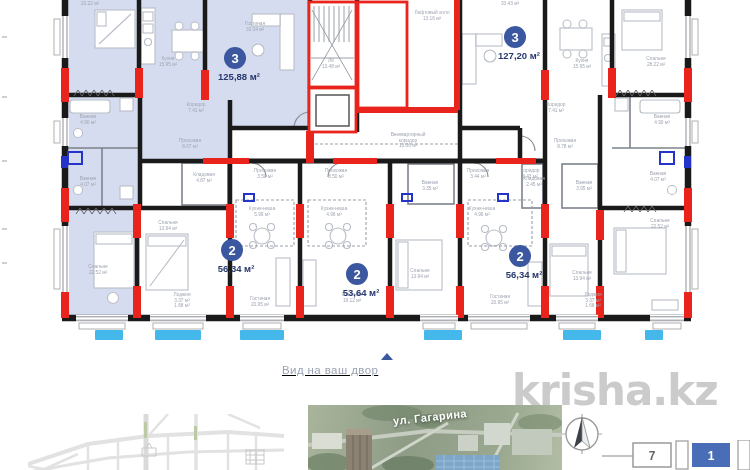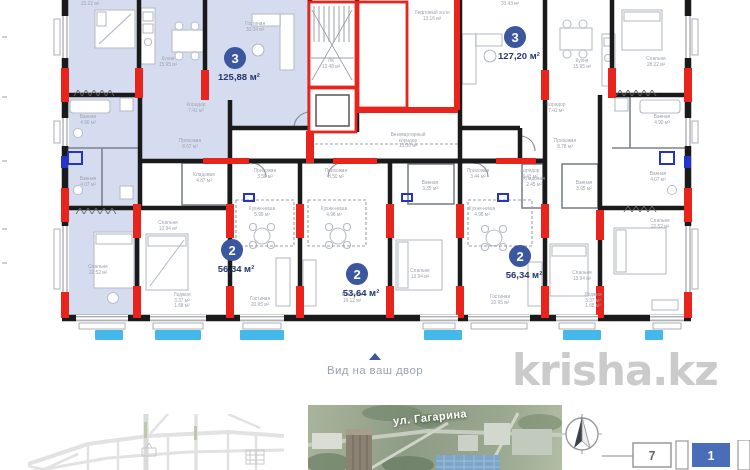--- a/index.html
+++ b/index.html
@@ -2,26 +2,26 @@
 <html><head>
 <meta charset="utf-8">
 <style>
   html,body{margin:0;padding:0;background:#ffffff;}
   .shot{position:relative;width:750px;height:470px;background:#fff;overflow:hidden;
         font-family:"Liberation Sans",sans-serif;}
   svg text{font-family:"Liberation Sans",sans-serif;}
   .room-label{font-size:4.8px;fill:#a0a6b2;text-anchor:middle;}
   .badge-num{font-size:13px;font-weight:bold;fill:#ffffff;text-anchor:middle;}
   .badge-area{font-size:9.5px;font-weight:bold;fill:#27396e;text-anchor:middle;}
-  .caption{position:absolute;left:270px;top:353px;width:210px;text-align:center;}
+  .caption{position:absolute;left:282px;top:353px;width:210px;text-decoration:underline;}
   .caption .tri{width:0;height:0;margin:0 auto 4px auto;
      border-left:6px solid transparent;border-right:6px solid transparent;
      border-bottom:7px solid #3a57a0;}
   .caption .txt{font-size:11.5px;color:#9aa3b6;letter-spacing:.4px;}
-  .watermark{position:absolute;left:512px;top:346px;z-index:6;
+  .watermark{position:absolute;left:512px;top:366px;z-index:6;
      font-family:"DejaVu Sans",sans-serif;font-weight:700;font-size:42px;
      color:#cbcbcb;letter-spacing:-1px;}
   .map-thumb{position:absolute;left:28px;top:414px;width:256px;height:56px;background:#fff;}
   .render-thumb{position:absolute;left:308px;top:405px;width:254px;height:65px;overflow:hidden;
      background:linear-gradient(100deg,#a9b49b,#8e9c86 40%,#9aa890 75%,#b2bda4);}
   .render-thumb .street{position:absolute;left:85px;top:6px;transform:rotate(-6deg);
      color:#ffffff;font-weight:bold;font-size:11px;letter-spacing:.5px;
      text-shadow:0 1px 3px rgba(50,60,45,.85);white-space:nowrap;}
   .compass{position:absolute;left:556px;top:408px;}
   .scheme{position:absolute;left:600px;top:440px;}

